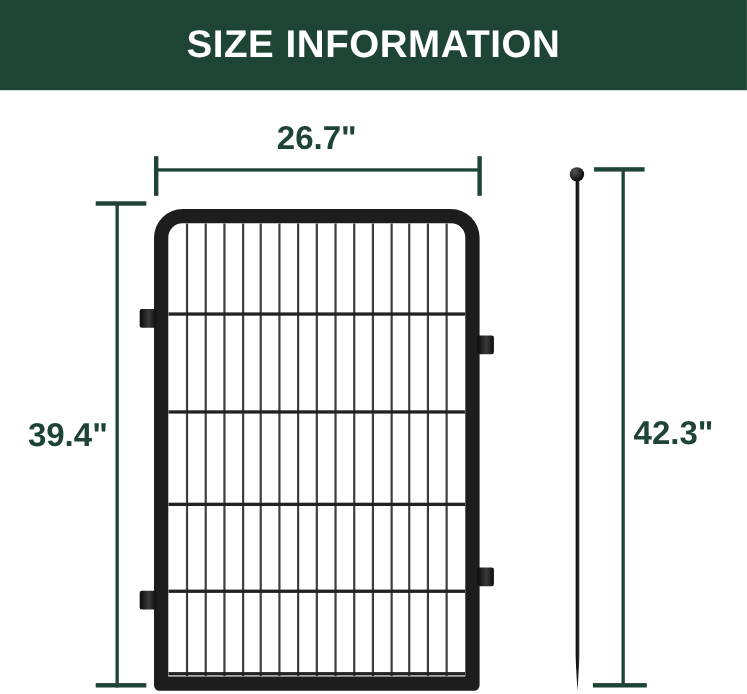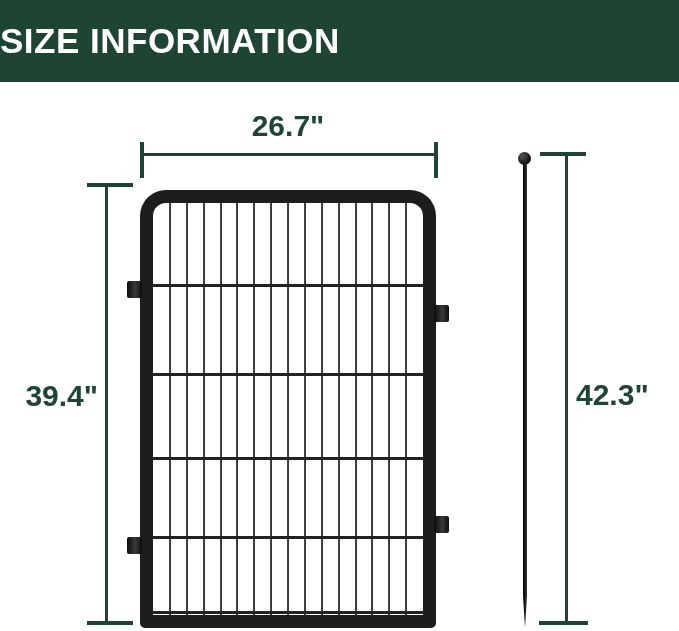--- a/index.html
+++ b/index.html
@@ -13,21 +13,21 @@
   body{
     width:679px;height:631px;background:var(--bg);
     font-family:"Liberation Sans",sans-serif;
     overflow:hidden;position:relative;
   }
   .canvas{position:absolute;inset:0;background:var(--bg);}
   
   .header{
     position:absolute;left:0;top:0;width:679px;height:82px;
     background:var(--header-bg);
-    display:flex;align-items:center;justify-content:flex-start;
+    display:flex;align-items:center;justify-content:center;
   }
   .header h1{
     color:#ffffff;font-size:35px;font-weight:800;letter-spacing:0.5px;
     font-family:"Liberation Sans",sans-serif;white-space:nowrap;
   }
   
   .dim{position:absolute;background:var(--accent);}
   .dim-label{
     position:absolute;color:var(--accent);font-weight:800;font-size:30px;
     white-space:nowrap;line-height:34px;

